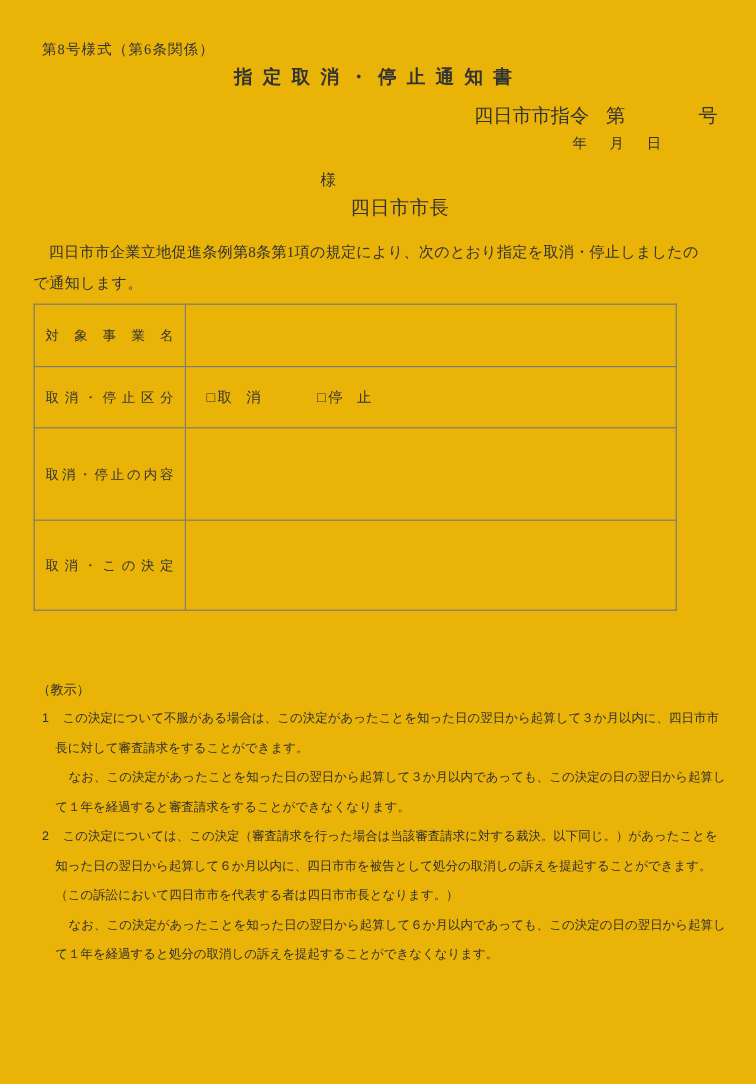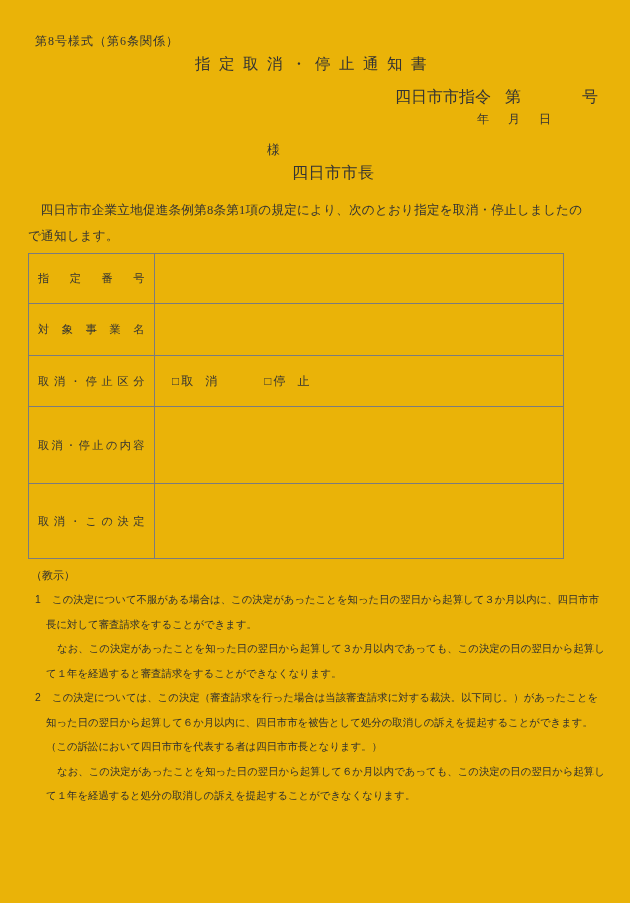--- a/index.html
+++ b/index.html
@@ -25,21 +25,21 @@
     white-space: nowrap;
   }
   .title {
     position: absolute;
     left: 0;
     top: 54px;
     width: 630px;
     margin: 0;
     text-align: center;
     font-size: 15.5px;
-    font-weight: normal;
+    font-weight: bold;
     letter-spacing: 8.5px;
     white-space: nowrap;
   }
   .directive-line {
     position: absolute;
     left: 395px;
     top: 87px;
     font-size: 16px;
     white-space: nowrap;
   }
@@ -161,24 +161,20 @@
   </div>
 
   <div class="addressee">様</div>
 
   <div class="sender">四日市市長</div>
 
   <p class="body-text">四日市市企業立地促進条例第8条第1項の規定により、次のとおり指定を取消・停止しましたので通知します。</p>
 
   <table class="form-table">
     <tbody>
-        <tr class="r1">
-      <th>指定番号</th>
-      <td></td>
-    </tr>
     <tr class="r2">
       <th>対象事業名</th>
       <td></td>
     </tr>
     <tr class="r3">
       <th>取消・停止区分</th>
       <td>
         <span class="cb-group"><span class="cb-box">□</span><span>取　消</span></span><span class="cb-group second"><span class="cb-box">□</span><span>停　止</span></span>
       </td>
     </tr>

